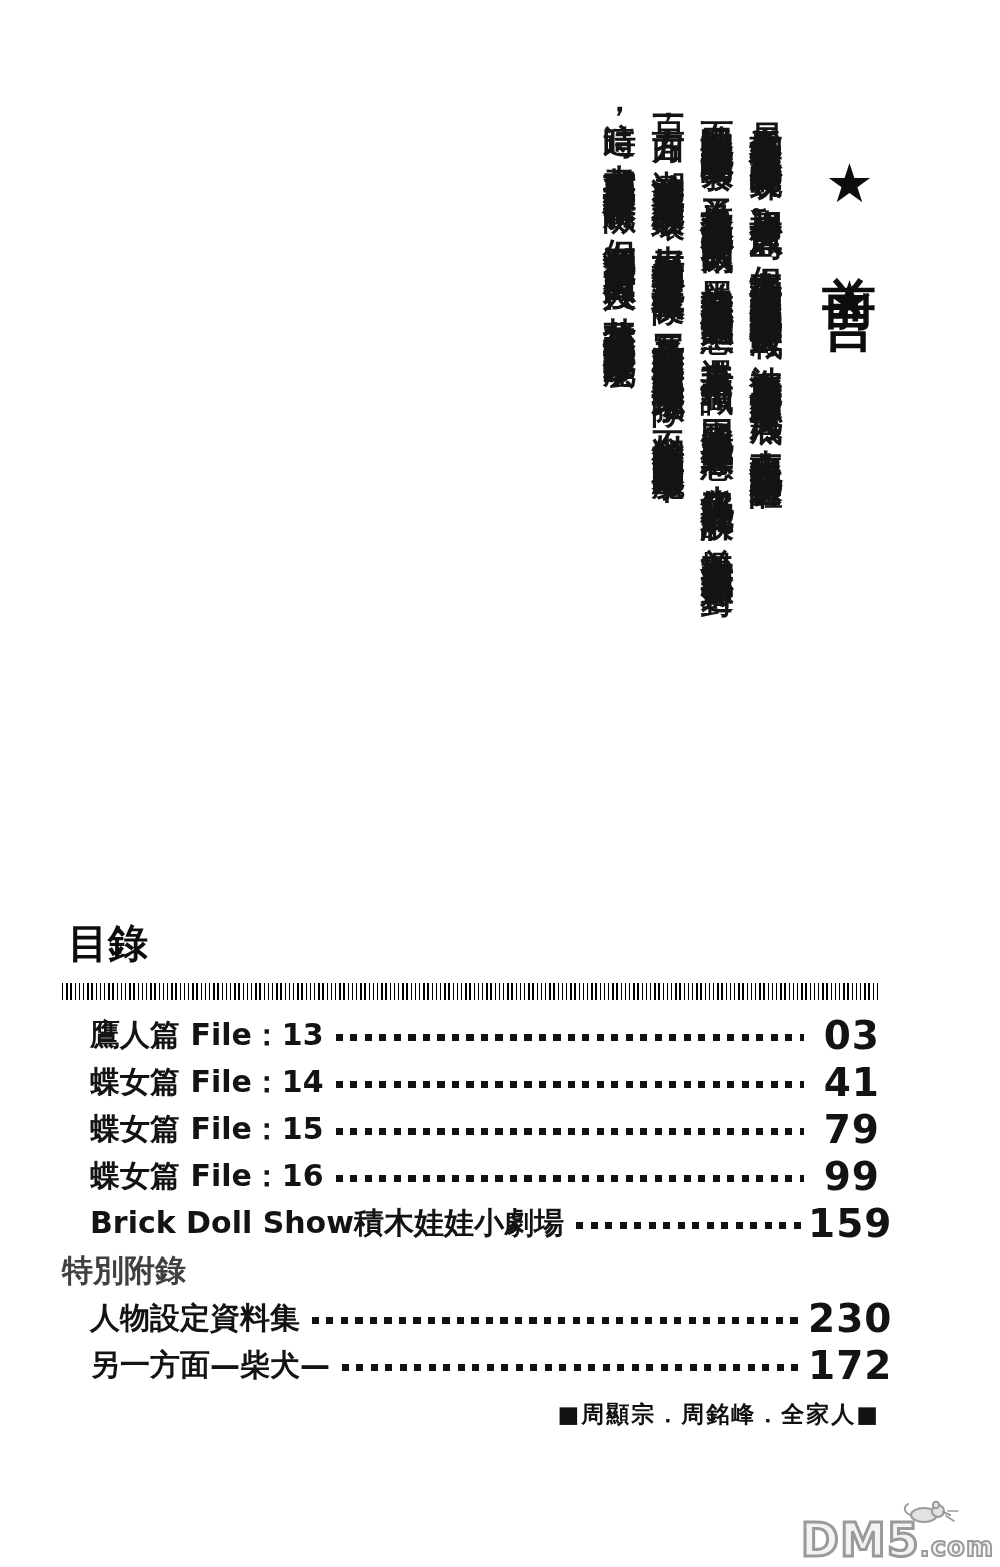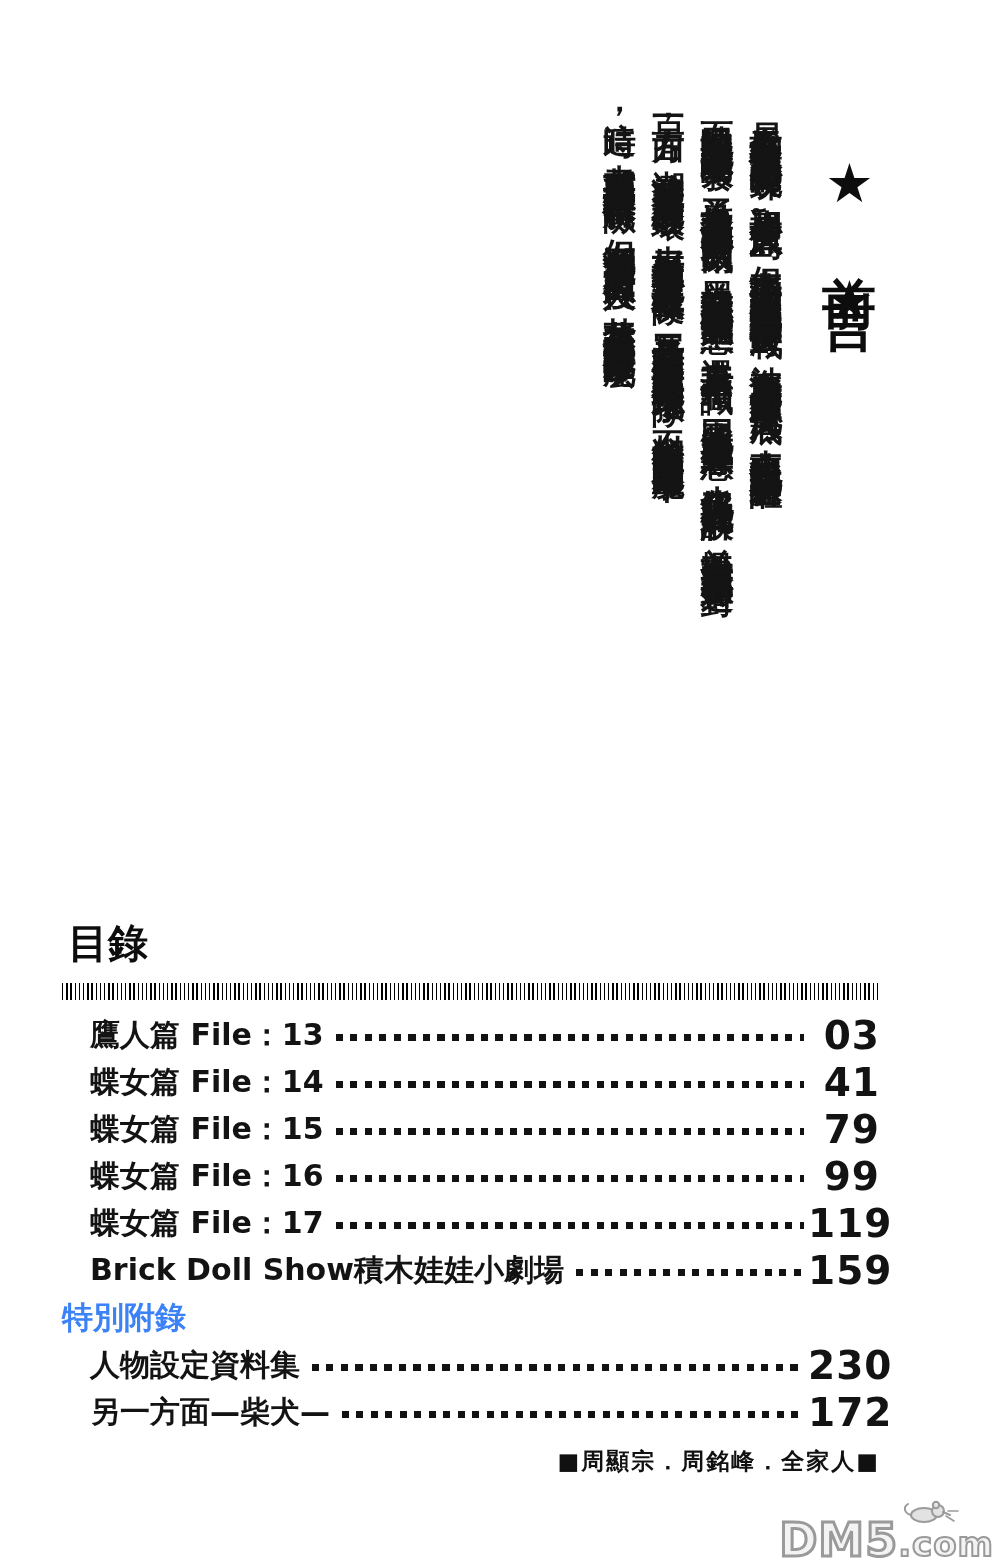--- a/index.html
+++ b/index.html
@@ -80,21 +80,21 @@
     font-size:39px;
     letter-spacing:1px;
   }
   .toc-subheading{
     display:flex;
     align-items:center;
     height:48px;
     margin:0;
     font-size:31px;
     font-weight:bold;
-    color:#3b82f6;
+    color:#404040;
   }
   .dedication{
     margin-top:10px;
     text-align:right;
     font-size:23px;
     font-weight:bold;
     color:#111;
     letter-spacing:2px;
   }
 
@@ -106,21 +106,21 @@
     -webkit-text-stroke:3px #9a9a9a;
     text-shadow:0 0 1px #8d8d8d;
     font-weight:700;
     letter-spacing:1px;
     display:flex;
     align-items:baseline;
     line-height:1;
     justify-content:flex-end;
   }
   .watermark .brand{font-size:46px;}
-  .watermark .suffix{font-size:34px;-webkit-text-stroke:2px #9a9a9a;}
+  .watermark .suffix{font-size:26px;-webkit-text-stroke:2px #9a9a9a;}
   .watermark .mouse{
     position:absolute;
     top:-18px; right:34px;
   }
 </style>
 </head>
 <body>
 
 <div class="page">
 
@@ -150,25 +150,20 @@
     </div>
     <div class="toc-row">
       <span class="label">蝶女篇 File：15</span>
       <span class="leader"></span>
       <span class="pagenum">79</span>
     </div>
     <div class="toc-row">
       <span class="label">蝶女篇 File：16</span>
       <span class="leader"></span>
       <span class="pagenum">99</span>
-    </div>
-    <div class="toc-row">
-      <span class="label">蝶女篇 File：17</span>
-      <span class="leader"></span>
-      <span class="pagenum">119</span>
     </div>
     <div class="toc-row">
       <span class="label">Brick Doll Show積木娃娃小劇場</span>
       <span class="leader"></span>
       <span class="pagenum">159</span>
     </div>
 
     <h3 class="toc-subheading">特別附錄</h3>
 
     <div class="toc-row">

